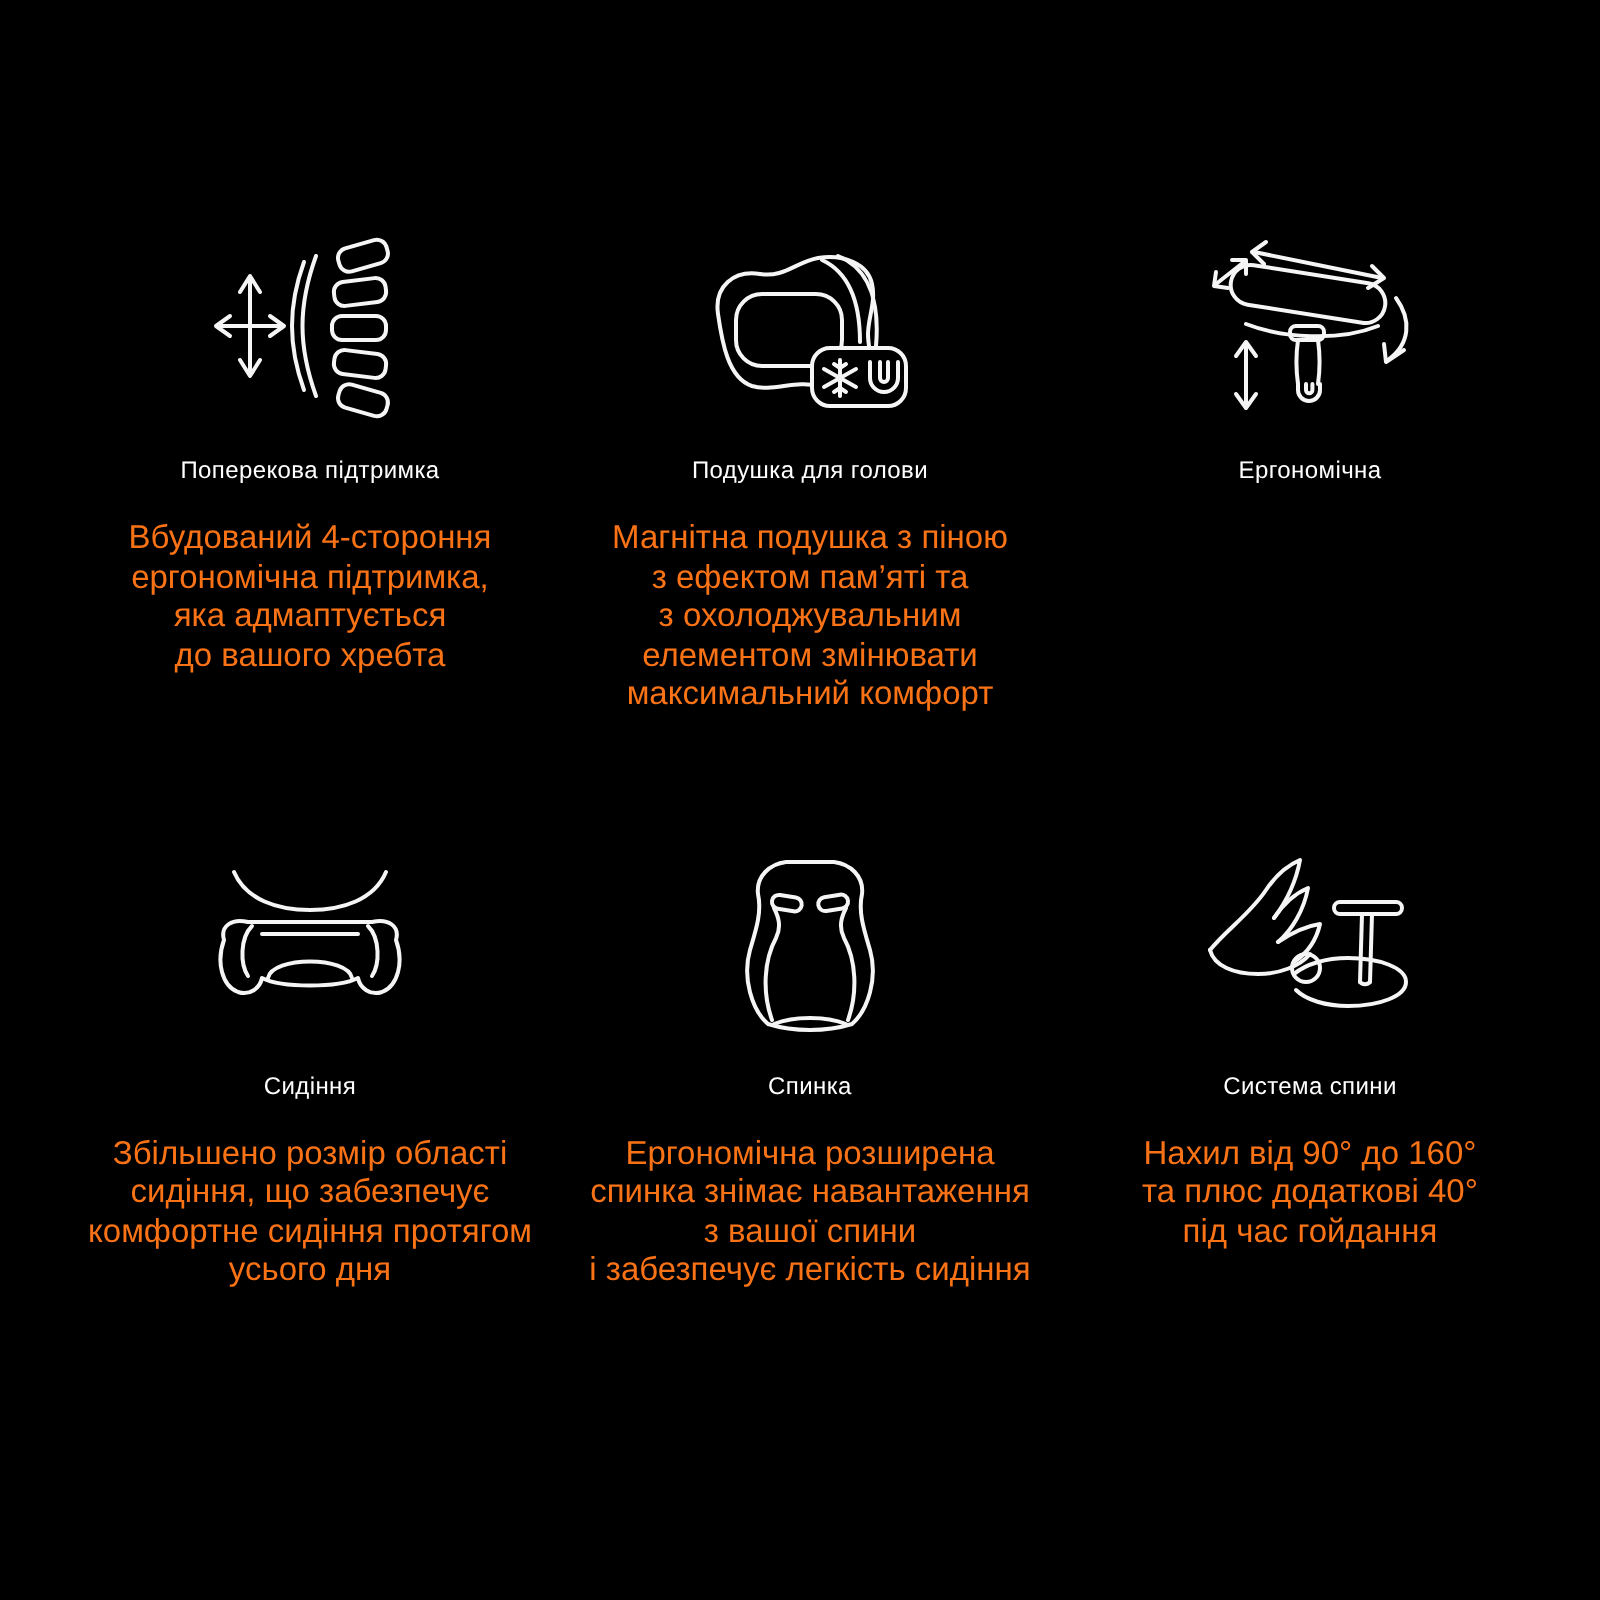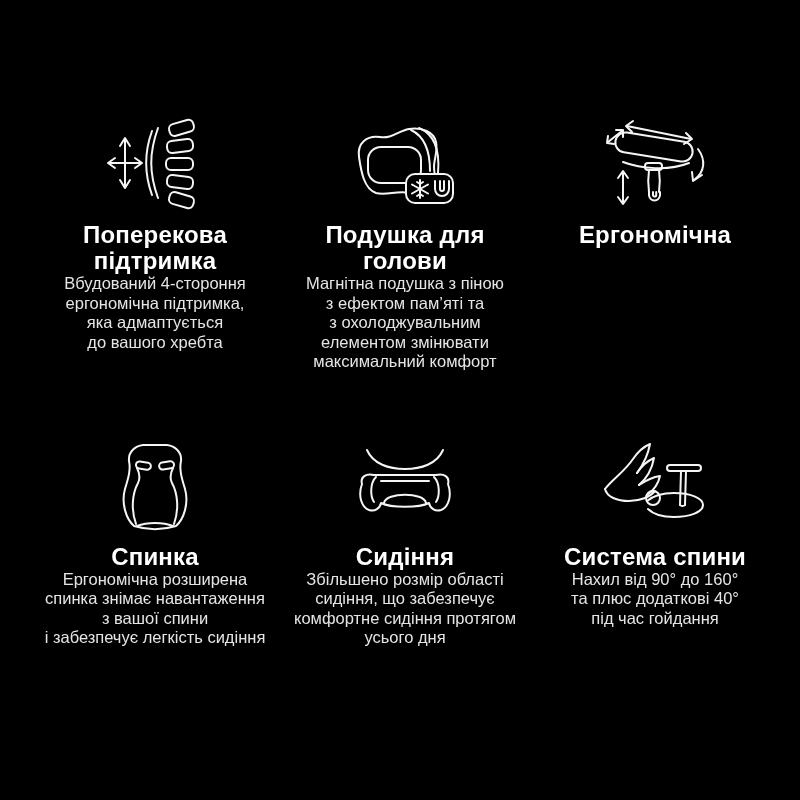--- a/index.html
+++ b/index.html
@@ -31,30 +31,30 @@
     height: 102px;
     display: flex;
     align-items: center;
     justify-content: center;
   }
   .icon-box svg {
     display: block;
   }
   .feature-title {
     margin-top: 8px;
-    font-size: 24px;
+    font-size: 12px;
     line-height: 26px;
-    font-weight: bold;
+    font-weight: normal;
     letter-spacing: 0.2px;
   }
   .feature-desc {
-    margin-top: 0;
+    margin-top: 12px;
     font-size: 16.5px;
     line-height: 19.5px;
-    color: #e5e5e5;
+    color: #f97316;
     white-space: pre-line;
   }
   .stroke {
     fill: none;
     stroke: #f5f5f5;
     stroke-width: 2;
     stroke-linecap: round;
     stroke-linejoin: round;
   }
   .stroke-fill-black {
@@ -171,20 +171,44 @@
 
   </div>
 
   <div class="row row-2">
 
     <div class="feature">
       <div class="icon-box">
         <svg width="120" height="96" viewBox="0 0 120 96">
           <g class="stroke">
 
+            <path d="M22,13 C28,27 44,32 60,32 C76,32 92,27 98,13"></path>
+
+            <path d="M17,47 C15,40 21,36 29,38 L91,38 C99,36 105,40 103,47 C107,58 104,70 96,73 C90,75 85,71 84,66 C74,71 46,71 36,66 C35,71 30,75 24,73 C16,70 13,58 17,47 Z"></path>
+
+            <path d="M31,40 C25,46 25,59 29,65"></path>
+            <path d="M89,40 C95,46 95,59 91,65"></path>
+
+            <path d="M36,44 L84,44"></path>
+            <path d="M39,66 C41,55 79,55 81,66"></path>
+          </g>
+        </svg>
+      </div>
+      <div class="feature-title">Сидіння</div>
+      <div class="feature-desc">Збільшено розмір області
+сидіння, що забезпечує
+комфортне сидіння протягом
+усього дня</div>
+    </div>
+
+    <div class="feature">
+      <div class="icon-box">
+        <svg width="120" height="96" viewBox="0 0 120 96">
+          <g class="stroke">
+
             <path d="M39,89 C31,82 26,66 30,52 C33,42 36,33 34,24 C33,15 40,9 48,8 L72,8 C80,9 87,15 86,24 C84,33 87,42 90,52 C94,66 89,82 81,89 C68,93 52,93 39,89 Z"></path>
 
             <rect x="41" y="25" width="15" height="7" rx="3.5" transform="rotate(9 48 28)"></rect>
             <rect x="64" y="25" width="15" height="7" rx="3.5" transform="rotate(-9 71 28)"></rect>
 
             <path d="M41,87 C36,73 37,57 43,46 C46,40 44,35 42,31"></path>
             <path d="M79,87 C84,73 83,57 77,46 C74,40 76,35 78,31"></path>
 
             <path d="M42,89 C52,85 68,85 78,89"></path>
           </g>
@@ -195,44 +219,20 @@
 спинка знімає навантаження
 з вашої спини
 і забезпечує легкість сидіння</div>
     </div>
 
     <div class="feature">
       <div class="icon-box">
         <svg width="120" height="96" viewBox="0 0 120 96">
           <g class="stroke">
 
-            <path d="M22,13 C28,27 44,32 60,32 C76,32 92,27 98,13"></path>
-
-            <path d="M17,47 C15,40 21,36 29,38 L91,38 C99,36 105,40 103,47 C107,58 104,70 96,73 C90,75 85,71 84,66 C74,71 46,71 36,66 C35,71 30,75 24,73 C16,70 13,58 17,47 Z"></path>
-
-            <path d="M31,40 C25,46 25,59 29,65"></path>
-            <path d="M89,40 C95,46 95,59 91,65"></path>
-
-            <path d="M36,44 L84,44"></path>
-            <path d="M39,66 C41,55 79,55 81,66"></path>
-          </g>
-        </svg>
-      </div>
-      <div class="feature-title">Сидіння</div>
-      <div class="feature-desc">Збільшено розмір області
-сидіння, що забезпечує
-комфортне сидіння протягом
-усього дня</div>
-    </div>
-
-    <div class="feature">
-      <div class="icon-box">
-        <svg width="120" height="96" viewBox="0 0 120 96">
-          <g class="stroke">
-
             <path d="M52,64 C58,59 68,56 79,56 C95,56 108,61 108,68 C108,75 95,80 79,80 C68,80 58,77 53,72"></path>
 
             <rect x="72" y="28" width="34" height="6" rx="3"></rect>
             <line x1="86" y1="34" x2="85" y2="68"></line>
             <line x1="91" y1="34" x2="90" y2="68"></line>
             <path d="M85,68 a3,2.5 0 0 0 5,0"></path>
 
             <path d="M10,52 C18,42 30,34 38,22 C42,16 48,10 55,7 C53,18 48,28 42,36"></path>
             <path d="M42,36 C46,30 52,24 59,21 C57,32 51,42 44,48"></path>
             <path d="M44,48 C50,44 58,40 65,39 C63,48 58,54 52,58"></path>

